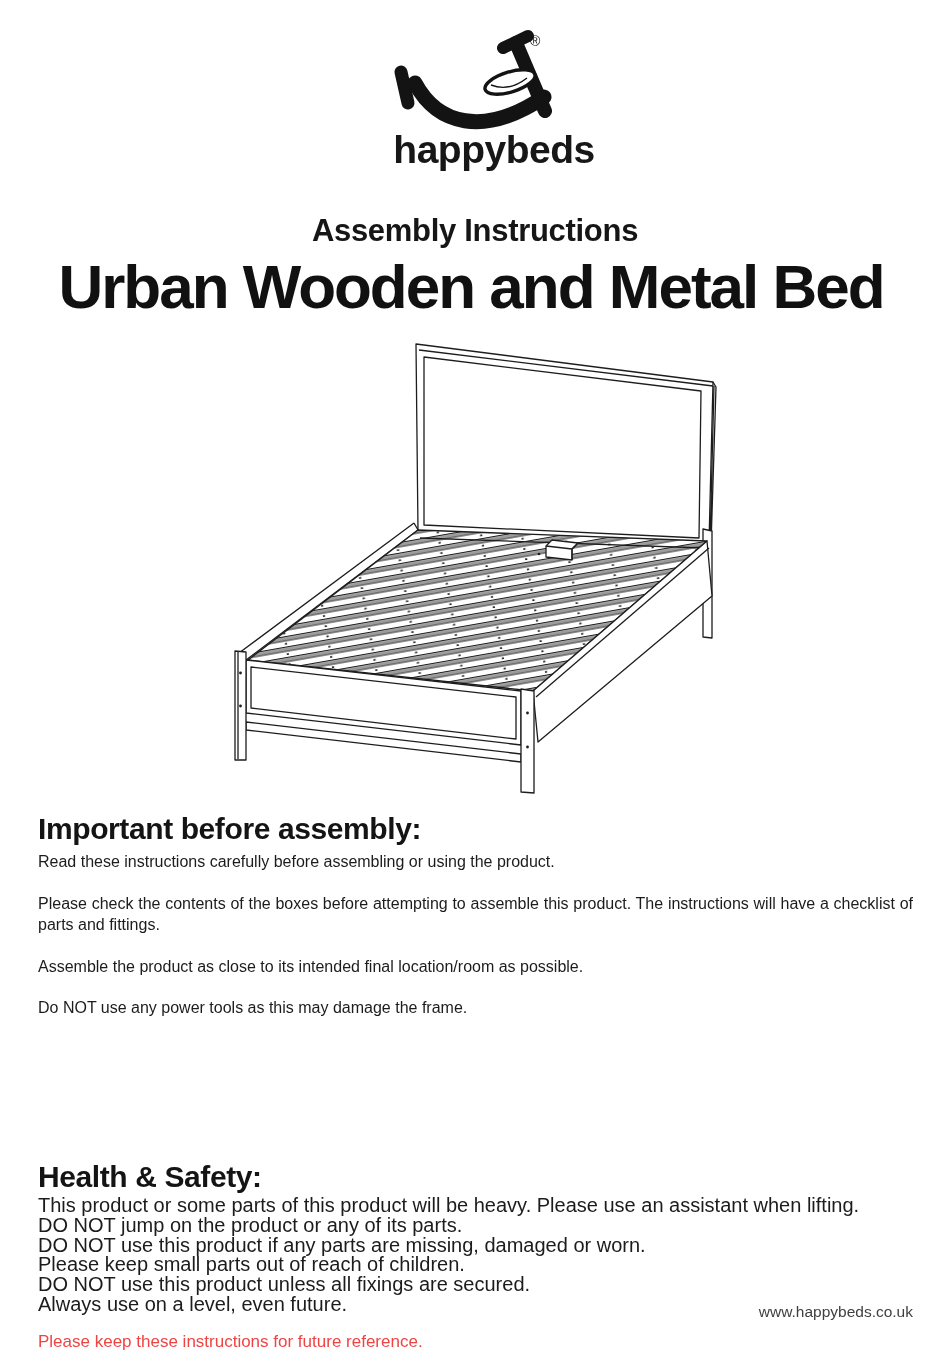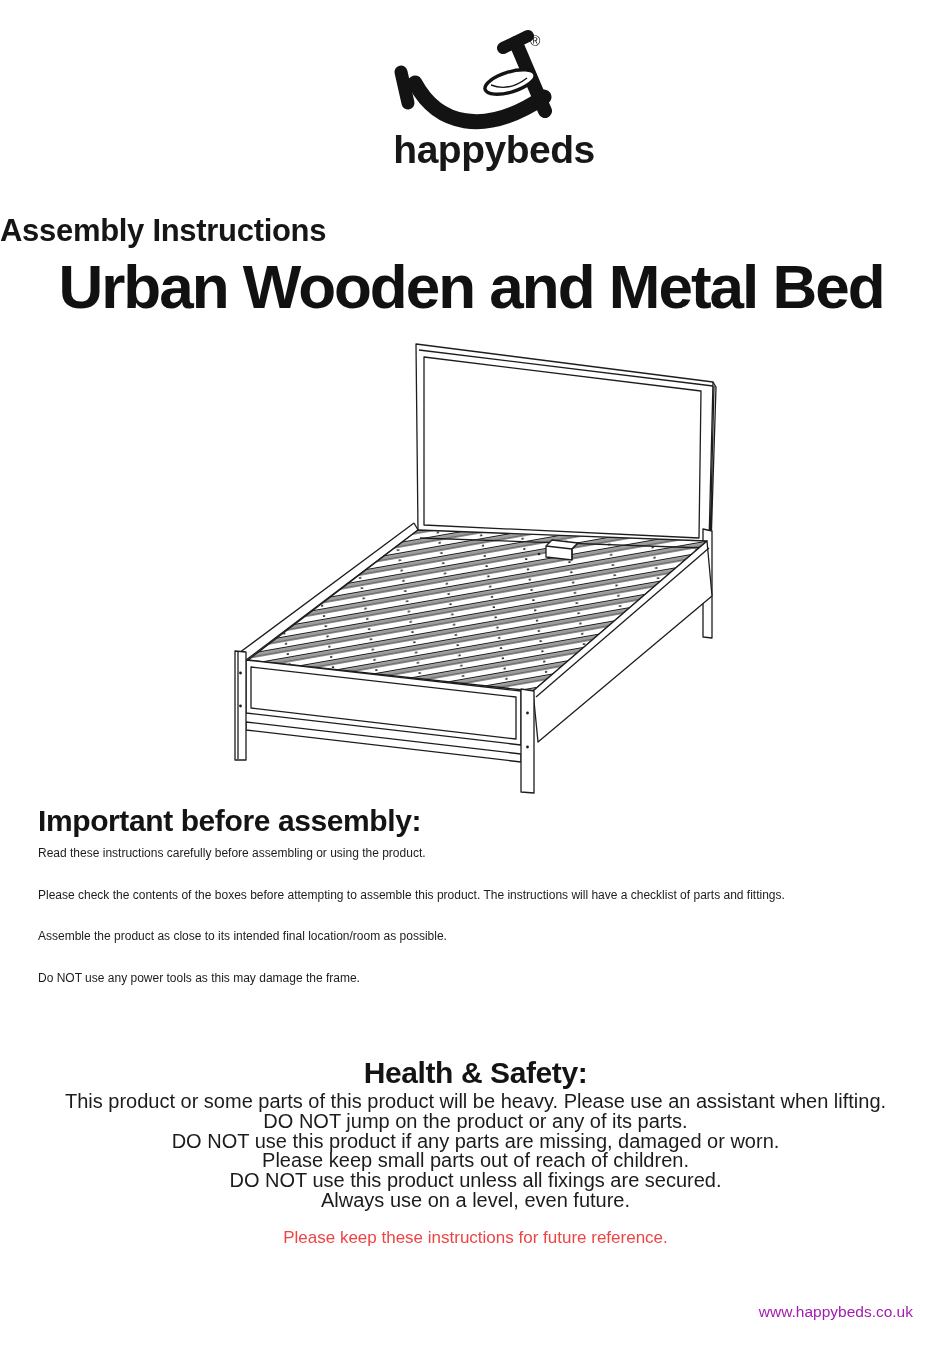--- a/index.html
+++ b/index.html
@@ -8,44 +8,44 @@
     position:relative; width:950px; height:1362px; margin:0 auto;
     background:#ffffff; overflow:hidden; color:#1b1b1b;
     font-family:"Liberation Sans", sans-serif;
   }
   .brand { position:absolute; top:26px; left:0; right:0; text-align:center; }
   .brand svg { display:block; margin:0 auto; }
   .wordmark {
     margin-top:-6px; font-size:39px; font-weight:700; letter-spacing:-0.5px; color:#171717;margin-left:38px;
   }
   .subtitle {
-    position:absolute; top:213px; left:0; right:0; 
+    position:absolute; top:213px; left:0; right:0; text-align:center;
     font-size:31px; font-weight:700; letter-spacing:-0.3px; color:#161616;
   }
   .title {
     position:absolute; top:254px; left:0; right:8px; text-align:center;
     font-size:62px; line-height:66px; font-weight:700; letter-spacing:-2px;
     white-space:nowrap; color:#111;
   }
   .figure { position:absolute; top:330px; left:195px; width:560px; height:480px; }
   .sec { position:absolute; left:38px; right:37px; }
   .sec h2 {
     font-size:30px; line-height:34px; font-weight:700; letter-spacing:-0.4px; color:#141414;
   }
   .sec-important { top:804px; }
-  .sec-important h2 { margin-bottom:5px; }
+  .sec-important h2 { margin-bottom:5px;margin-top:8px; }
   .sec-important p {
-    font-size:12px; line-height:21.5px; text-align:justify; margin:0 0 20px 0; color:#1c1c1c;
+    font-size:16px; line-height:21.5px; text-align:justify; margin:0 0 20px 0; color:#1c1c1c;
   }
-  .sec-health { top:1056px;text-align:center; }
+  .sec-health { top:1160px; }
   .sec-health h2 { margin-bottom:2px; }
   .hs-line { font-size:20px; line-height:19.8px; color:#1c1c1c; }
   .footnote { font-size:17px; line-height:21px; margin-top:16px; color:#ef4444; }
   .website {
-    position:absolute; top:1303px; right:37px; font-size:15.5px; color:#a21caf;text-align:center;
+    position:absolute; top:1303px; right:37px; font-size:15.5px; color:#404040;text-align:center;
   }
 </style>
 </head>
 <body>
 
 <div class="page">
 
   <header class="brand">
     <svg width="172" height="108" viewBox="392 28 172 108">
       <g fill="none" stroke="#131313" stroke-linecap="round">

